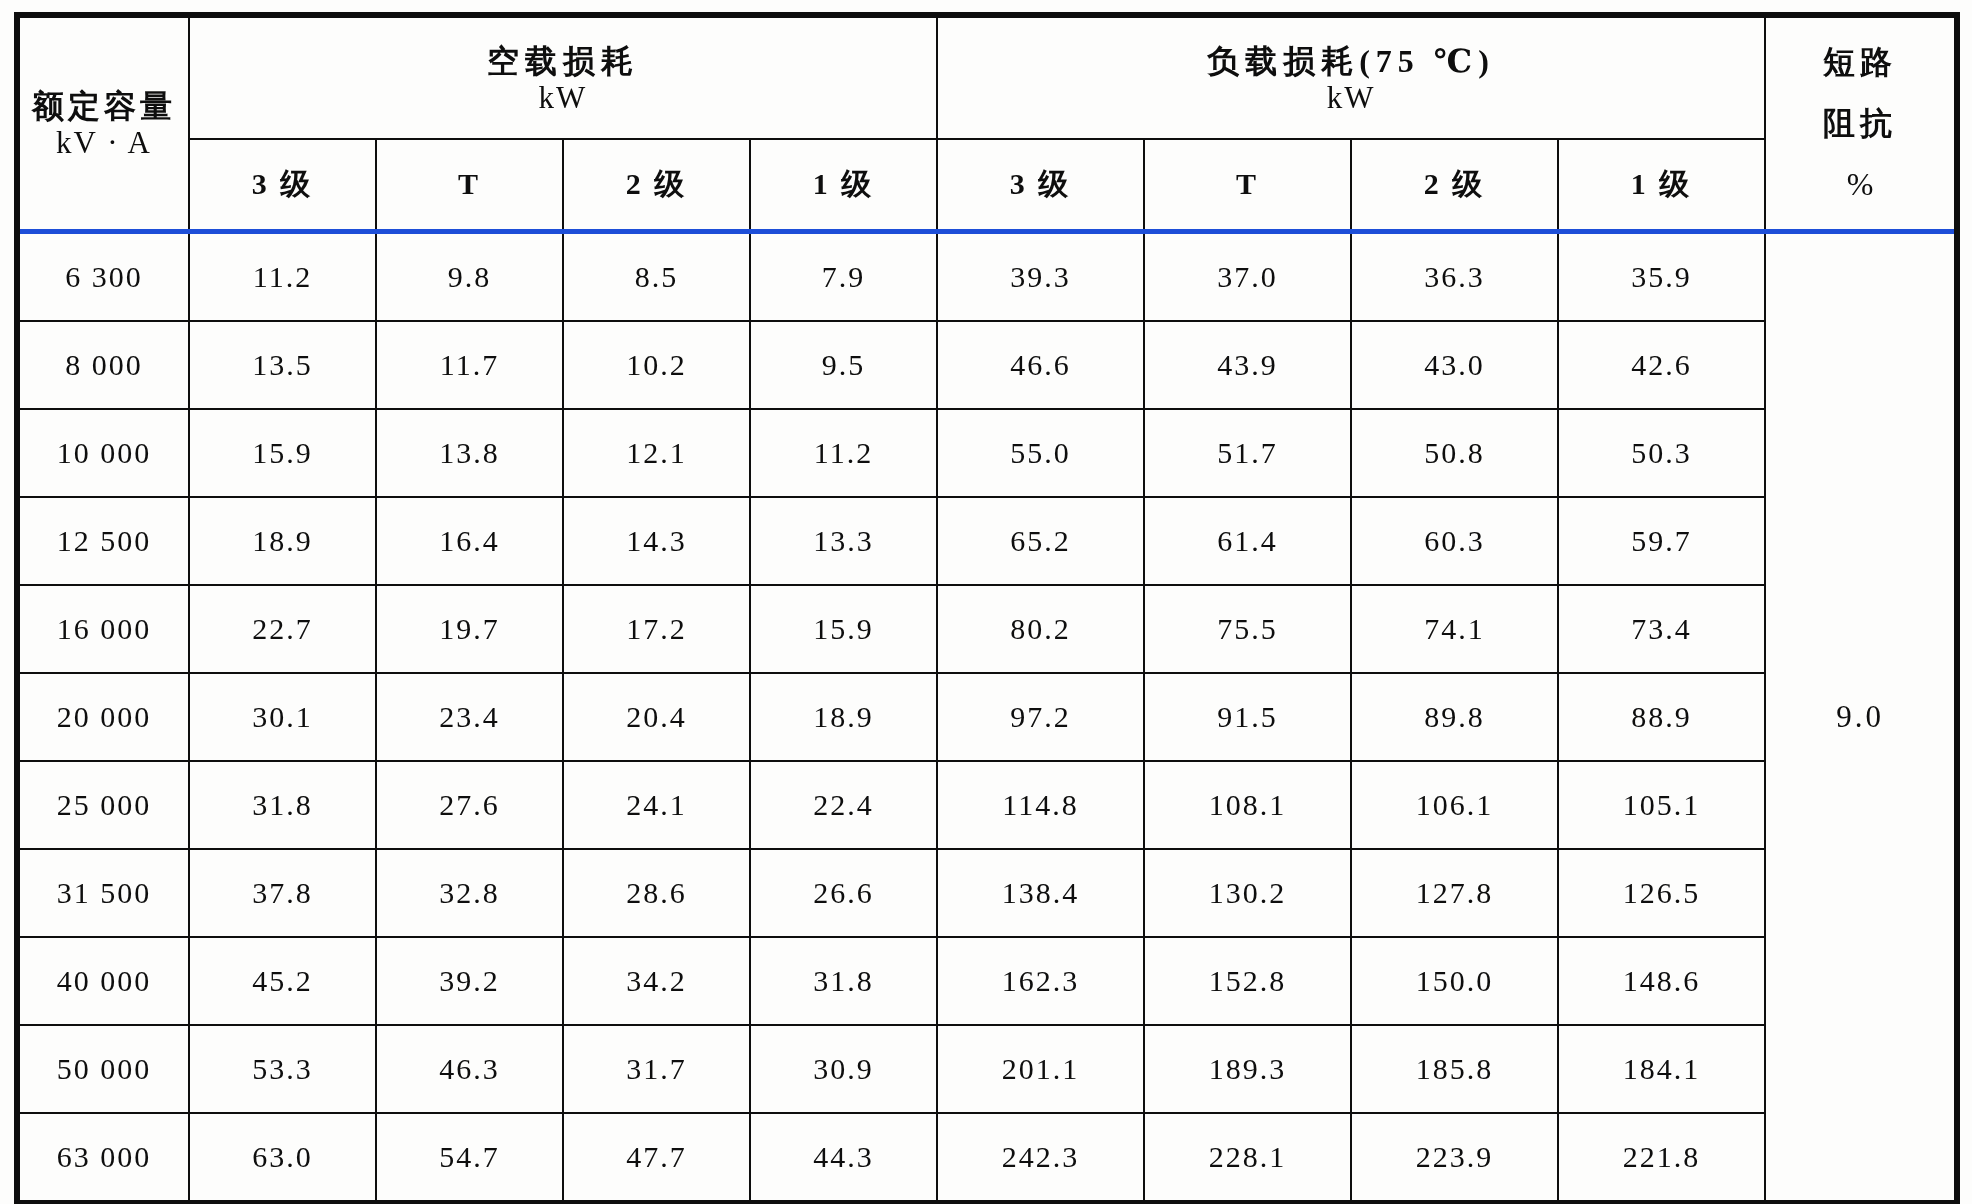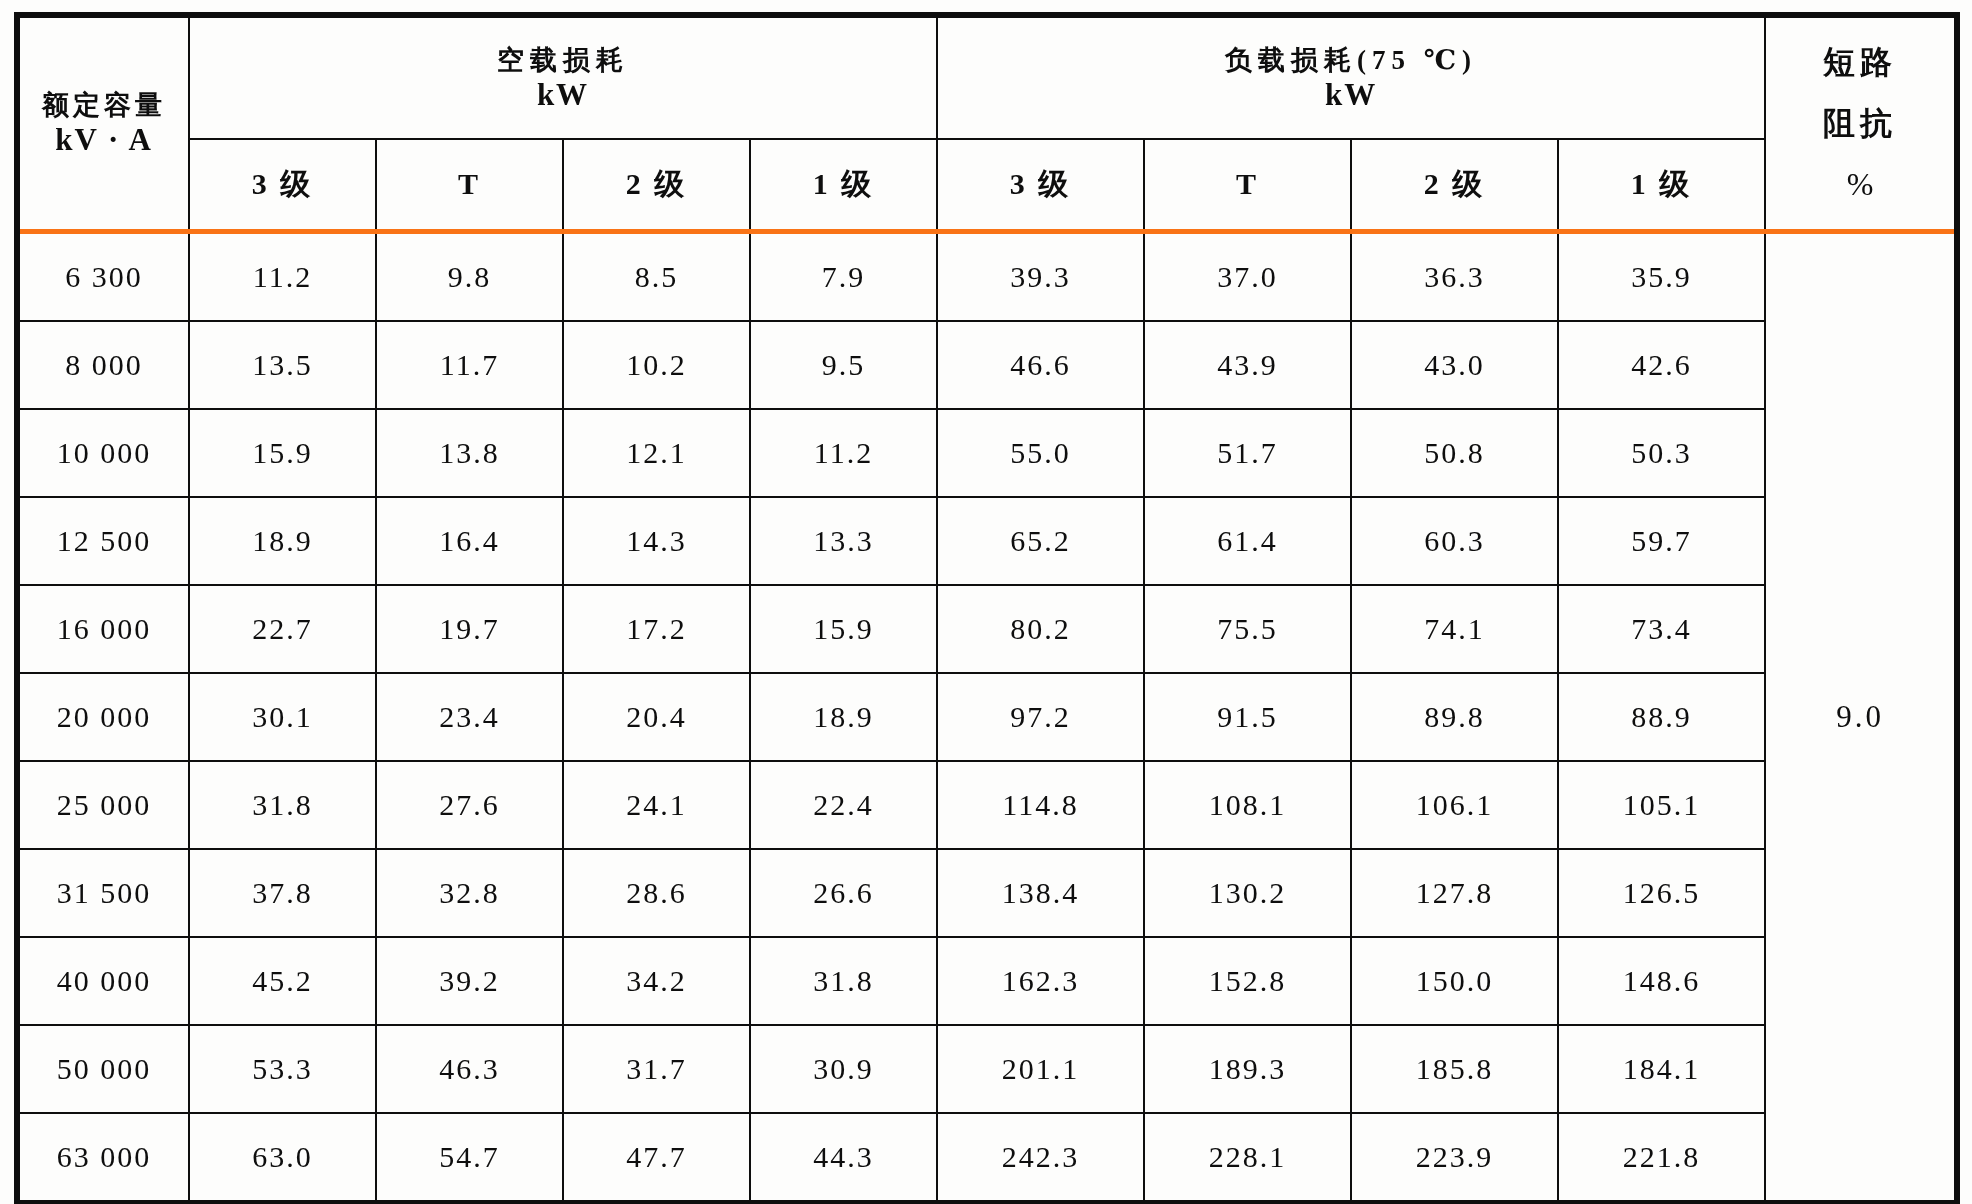--- a/index.html
+++ b/index.html
@@ -31,35 +31,35 @@
     border: 2px solid #0e0e0e;
     text-align: center;
     vertical-align: middle;
     padding: 0;
     overflow: hidden;
   }
   table.loss-table {
     border: 6px solid #0e0e0e;
   }
   
-  tbody tr:first-child td { border-top: 5px solid #f97316; }
+  tbody tr:first-child td { border-top: 5px solid #1d4ed8; }
   thead tr.sub-row th { border-bottom: 2px solid #7f1d1d; }
 
   thead tr.group-row { height: 124px; }
   thead tr.sub-row { height: 92px; }
 
   .hdr-title {
-    font-size: 27px;
+    font-size: 32px;
     font-weight: 700;
     letter-spacing: 6px;
     line-height: 1.25;
   }
   .hdr-unit {
     font-size: 31px;
-    font-weight: 700;
+    font-weight: 400;
     letter-spacing: 2px;
     line-height: 1.1;
   }
   .capacity-hdr .hdr-title { letter-spacing: 4px; }
   .impedance-hdr div {
     font-size: 32px;
     font-weight: 700;
     letter-spacing: 5px;
     line-height: 1.9;
   }

